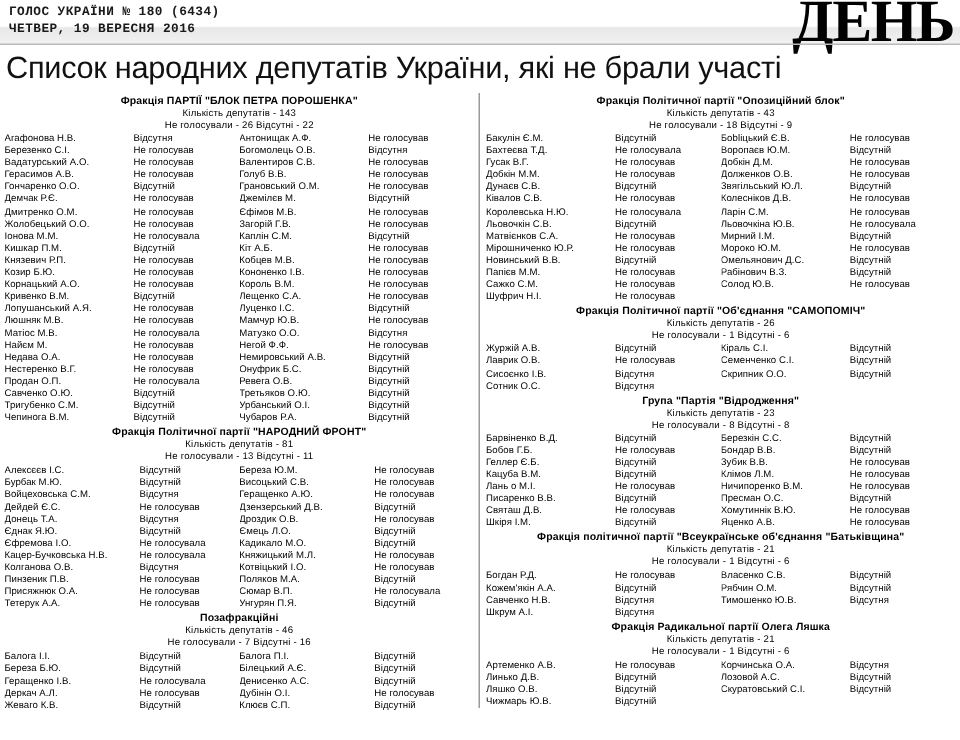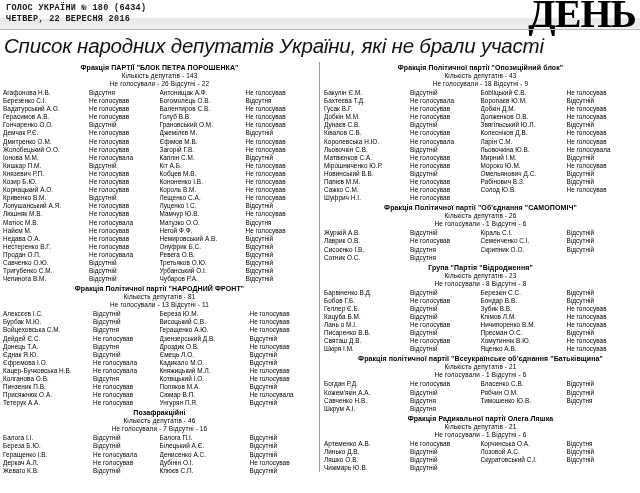--- a/index.html
+++ b/index.html
@@ -56,21 +56,20 @@
 
   
   .headline {
     padding: 4px 4px 2px 4px;
     font-family: "Liberation Sans", sans-serif;
     font-size: 20.5px;
     line-height: 24px;
     color: #111;
     letter-spacing: -0.2px;
     white-space: nowrap;
-    font-style: italic;
   }
   .headline .l2 { display: block; }
 
   
   .sheet {
     position: relative;
     padding: 2px 3px 0 3px;
     box-sizing: border-box;
   }
   .halves {
@@ -129,21 +128,21 @@
     flex: 1 1 auto;
   }
   
   .grid.wide .dep .nm { width: 90px; flex: 0 0 90px; }
 </style>
 </head>
 <body>
 
 <div class="masthead">
   <div class="masthead-line">ГОЛОС УКРАЇНИ № 180 (6434)</div>
-  <div class="masthead-line">ЧЕТВЕР, 22 ВЕРЕСНЯ 2016</div>
+  <div class="masthead-line">ЧЕТВЕР, 19 ВЕРЕСНЯ 2016</div>
   <div class="brand">ДЕНЬ</div>
   <div class="masthead-rule"></div>
 </div>
 
 <div class="headline">
   <span>Список народних депутатів України, які не брали участі</span>
 </div>
 
 <div class="sheet">
   <div class="halves">

